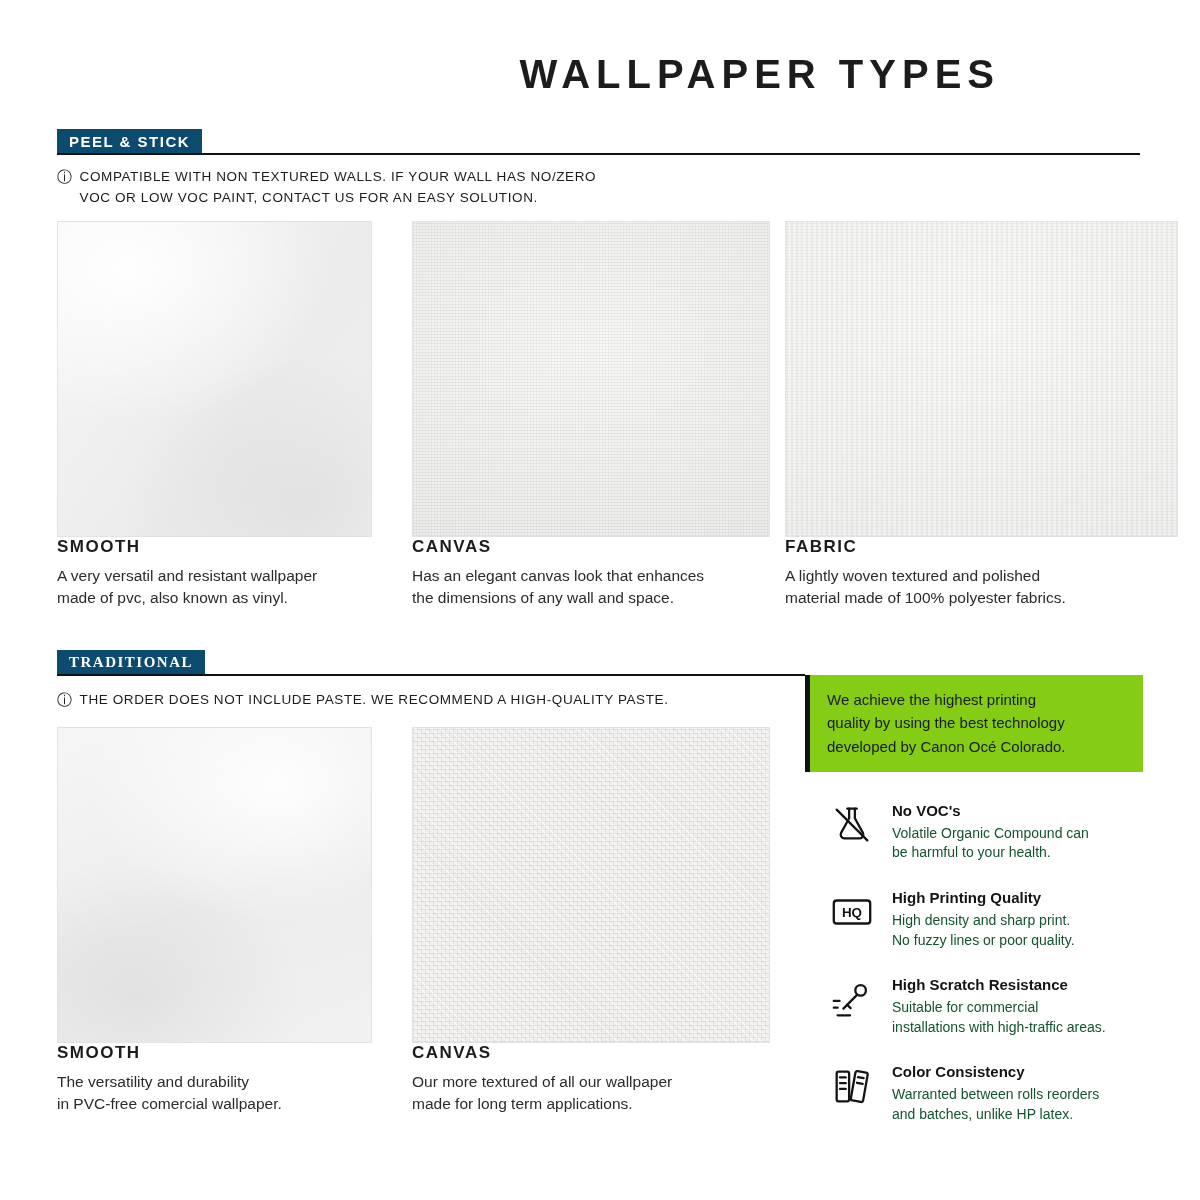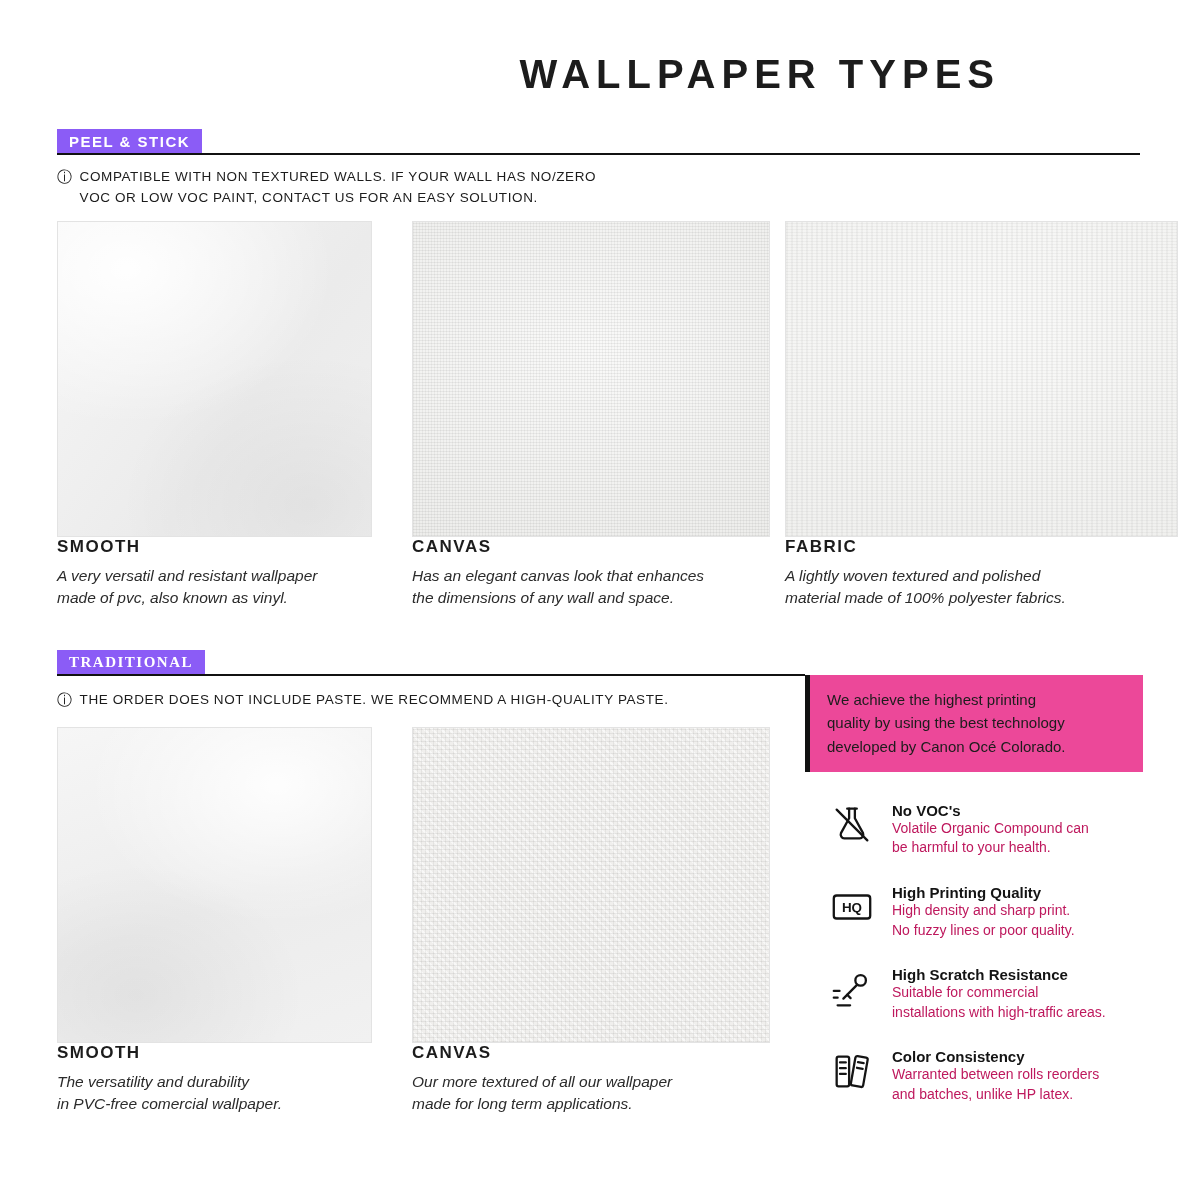--- a/index.html
+++ b/index.html
@@ -17,21 +17,21 @@
     text-align:right;
     font-size:40px; font-weight:600; letter-spacing:6px;
     color:#1c1c1c;
   }
   .section-head {
     position:absolute; left:57px; right:60px;
     border-bottom:2px solid #111;
   }
   .section-label {
     display:inline-block;
-    background:#8b5cf6; color:#fff;
+    background:#0c4a6e; color:#fff;
     font-size:15px; font-weight:700; letter-spacing:1.5px;
     padding:4px 12px 3px 12px;
   }
   .note {
     position:absolute; left:57px; right:60px;
     display:flex; align-items:flex-start; gap:7px;
     font-size:13.5px; letter-spacing:0.6px; color:#1c1c1c;
   }
   .info-icon { font-size:15px; line-height:1.35; }
   .pre { white-space:pre-line; }
@@ -76,39 +76,39 @@
       repeating-linear-gradient(0deg, rgba(0,0,0,0.06) 0 1px, transparent 1px 4px),
       repeating-linear-gradient(90deg, rgba(0,0,0,0.05) 0 1px, transparent 1px 4px),
       repeating-linear-gradient(45deg, rgba(255,255,255,0.55) 0 2px, transparent 2px 6px);
   }
   .swatch-name {
     font-size:17px; font-weight:700; letter-spacing:1.5px;
     color:#1c1c1c;
   }
   .swatch-desc {
     margin-top:8px;
-    font-size:15.5px; line-height:1.45; color:#2b2b2b;font-style:italic;
+    font-size:15.5px; line-height:1.45; color:#2b2b2b;
   }
 
   .right-panel { position:absolute; left:805px; top:675px; width:338px; }
   .quote-box {
     border-left:5px solid #111;
-    background:#ec4899;
+    background:#84cc16;
     padding:13px 16px 14px 17px;
     font-size:15px; line-height:1.55; color:#1c1c1c;
   }
   .features { margin-top:30px; }
   .feature {
     display:flex; align-items:flex-start; gap:17px;
     margin:0 0 26px 24px;
   }
   .feature-icon { flex:0 0 46px; width:46px; height:46px; }
   .feature-icon svg { width:46px; height:46px; stroke:#141414; fill:none; stroke-width:2.4; stroke-linecap:round; stroke-linejoin:round; }
   .feature-title { font-size:15px; font-weight:700; color:#141414; }
-  .feature-desc { font-size:14px; line-height:1.4; color:#be185d; }
+  .feature-desc { margin-top:5px; font-size:14px; line-height:1.4; color:#14532d; }
 </style>
 </head>
 <body>
 
 <div class="page">
 
   <h1 class="title">WALLPAPER TYPES</h1>
 
   <div class="section-head" style="top:129px;">
     <span class="section-label">PEEL &amp; STICK</span>

